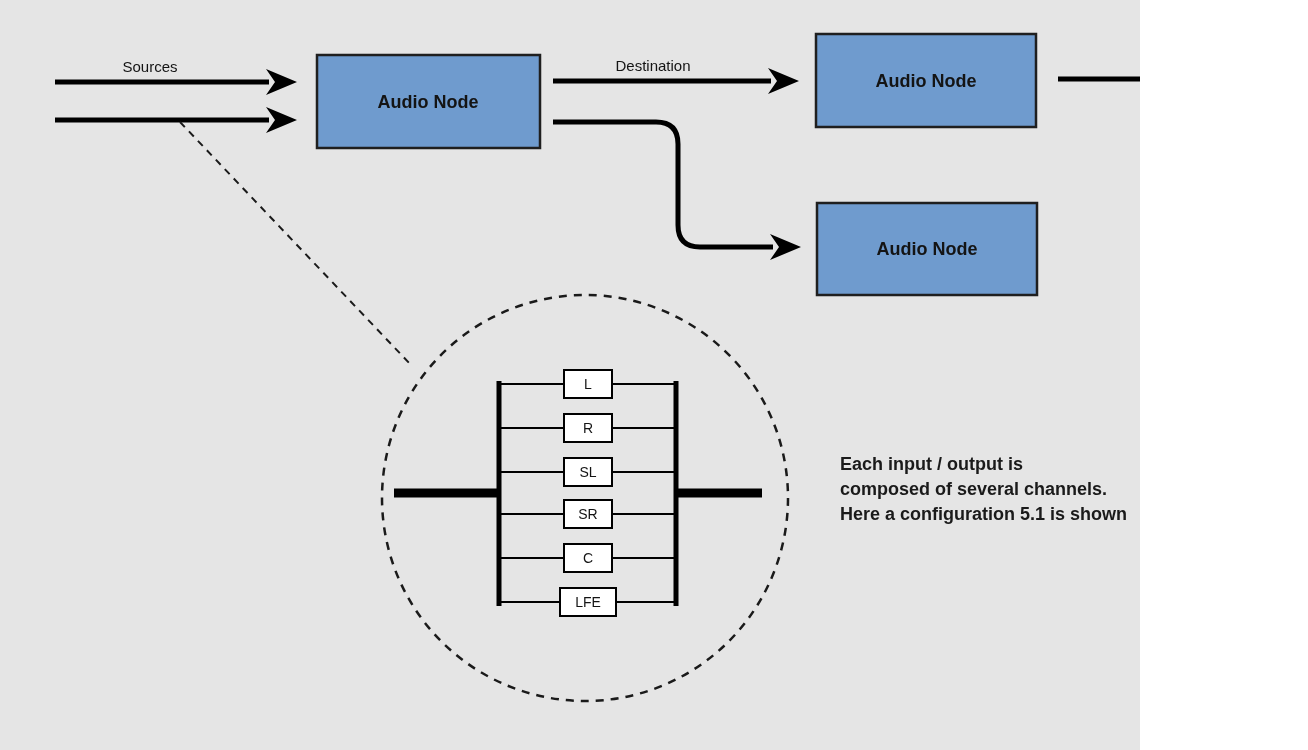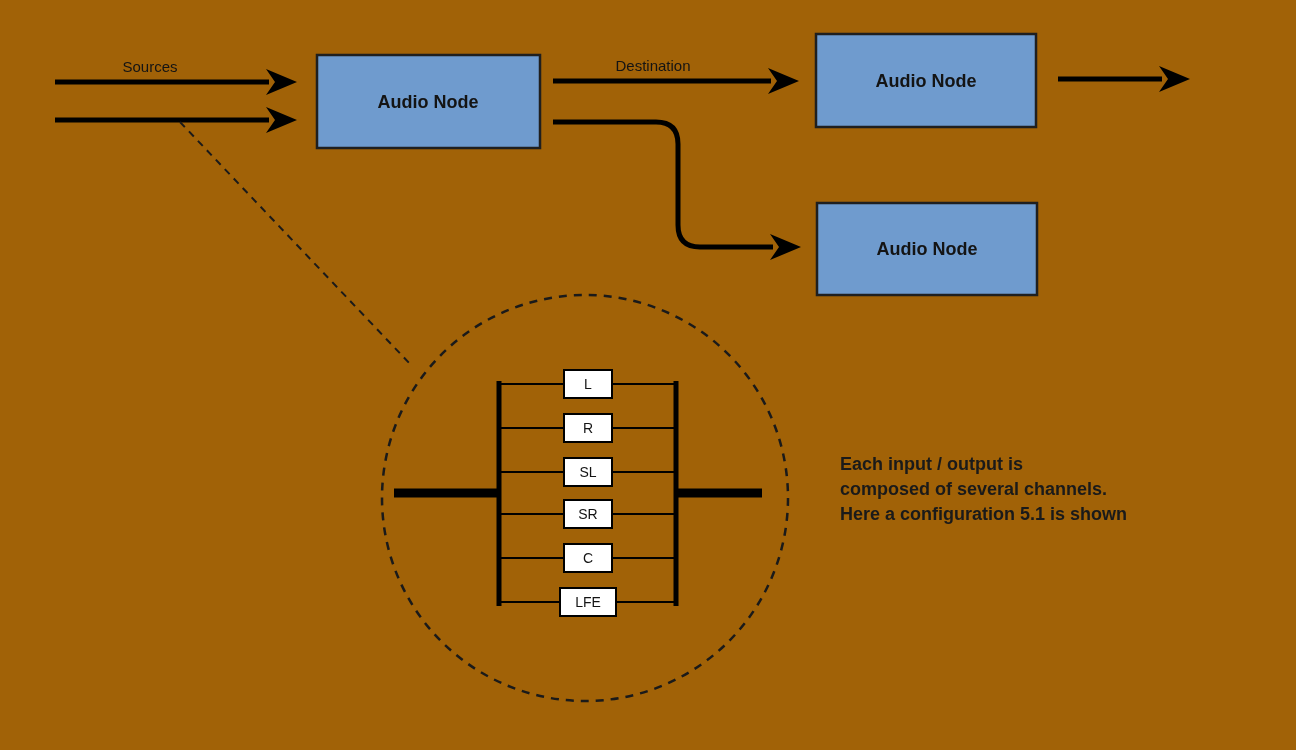--- a/index.html
+++ b/index.html
@@ -3,23 +3,23 @@
 <meta charset="utf-8">
 <style>
   html, body {
     margin: 0;
     padding: 0;
     background: #ffffff;
     font-family: "Liberation Sans", sans-serif;
   }
   .stage {
     position: relative;
-    width: 1296px;
+    width: 1140px;
     height: 750px;
-    background: #a16207;
+    background: #e5e5e5;
     overflow: hidden;
   }
   svg { display: block; }
   .node-label {
     font-family: "Liberation Sans", sans-serif;
     font-size: 18px;
     font-weight: bold;
     fill: #141414;
   }
   .flow-label {

